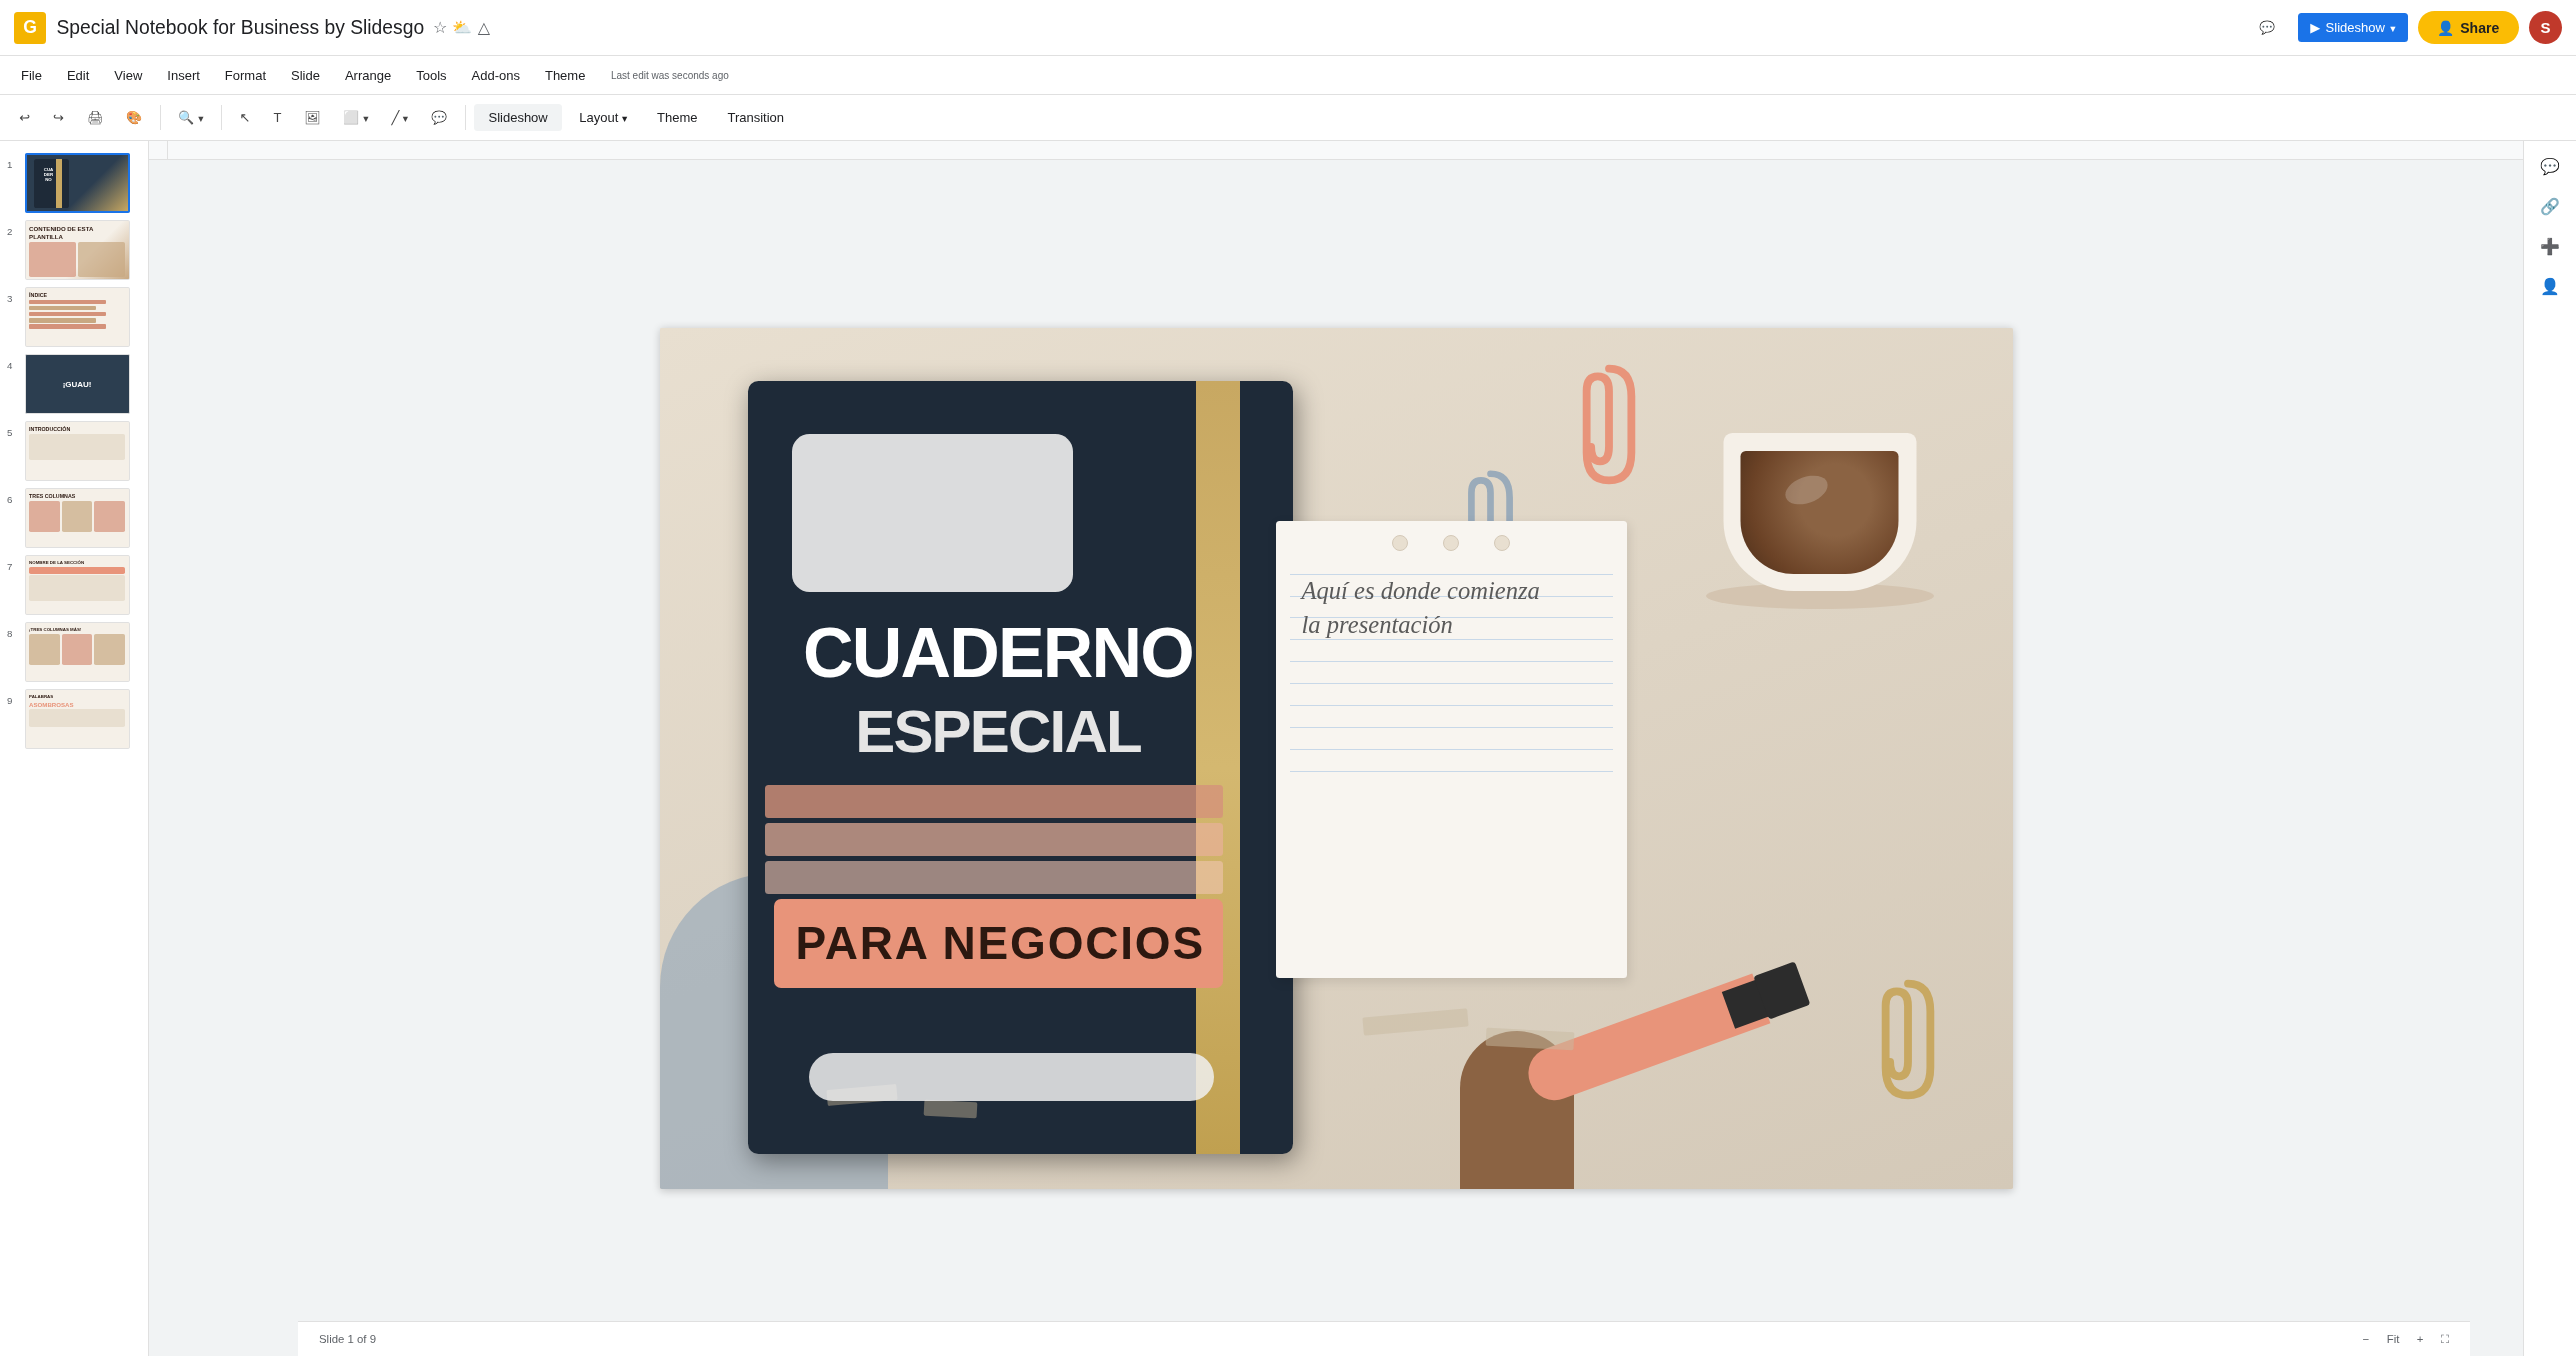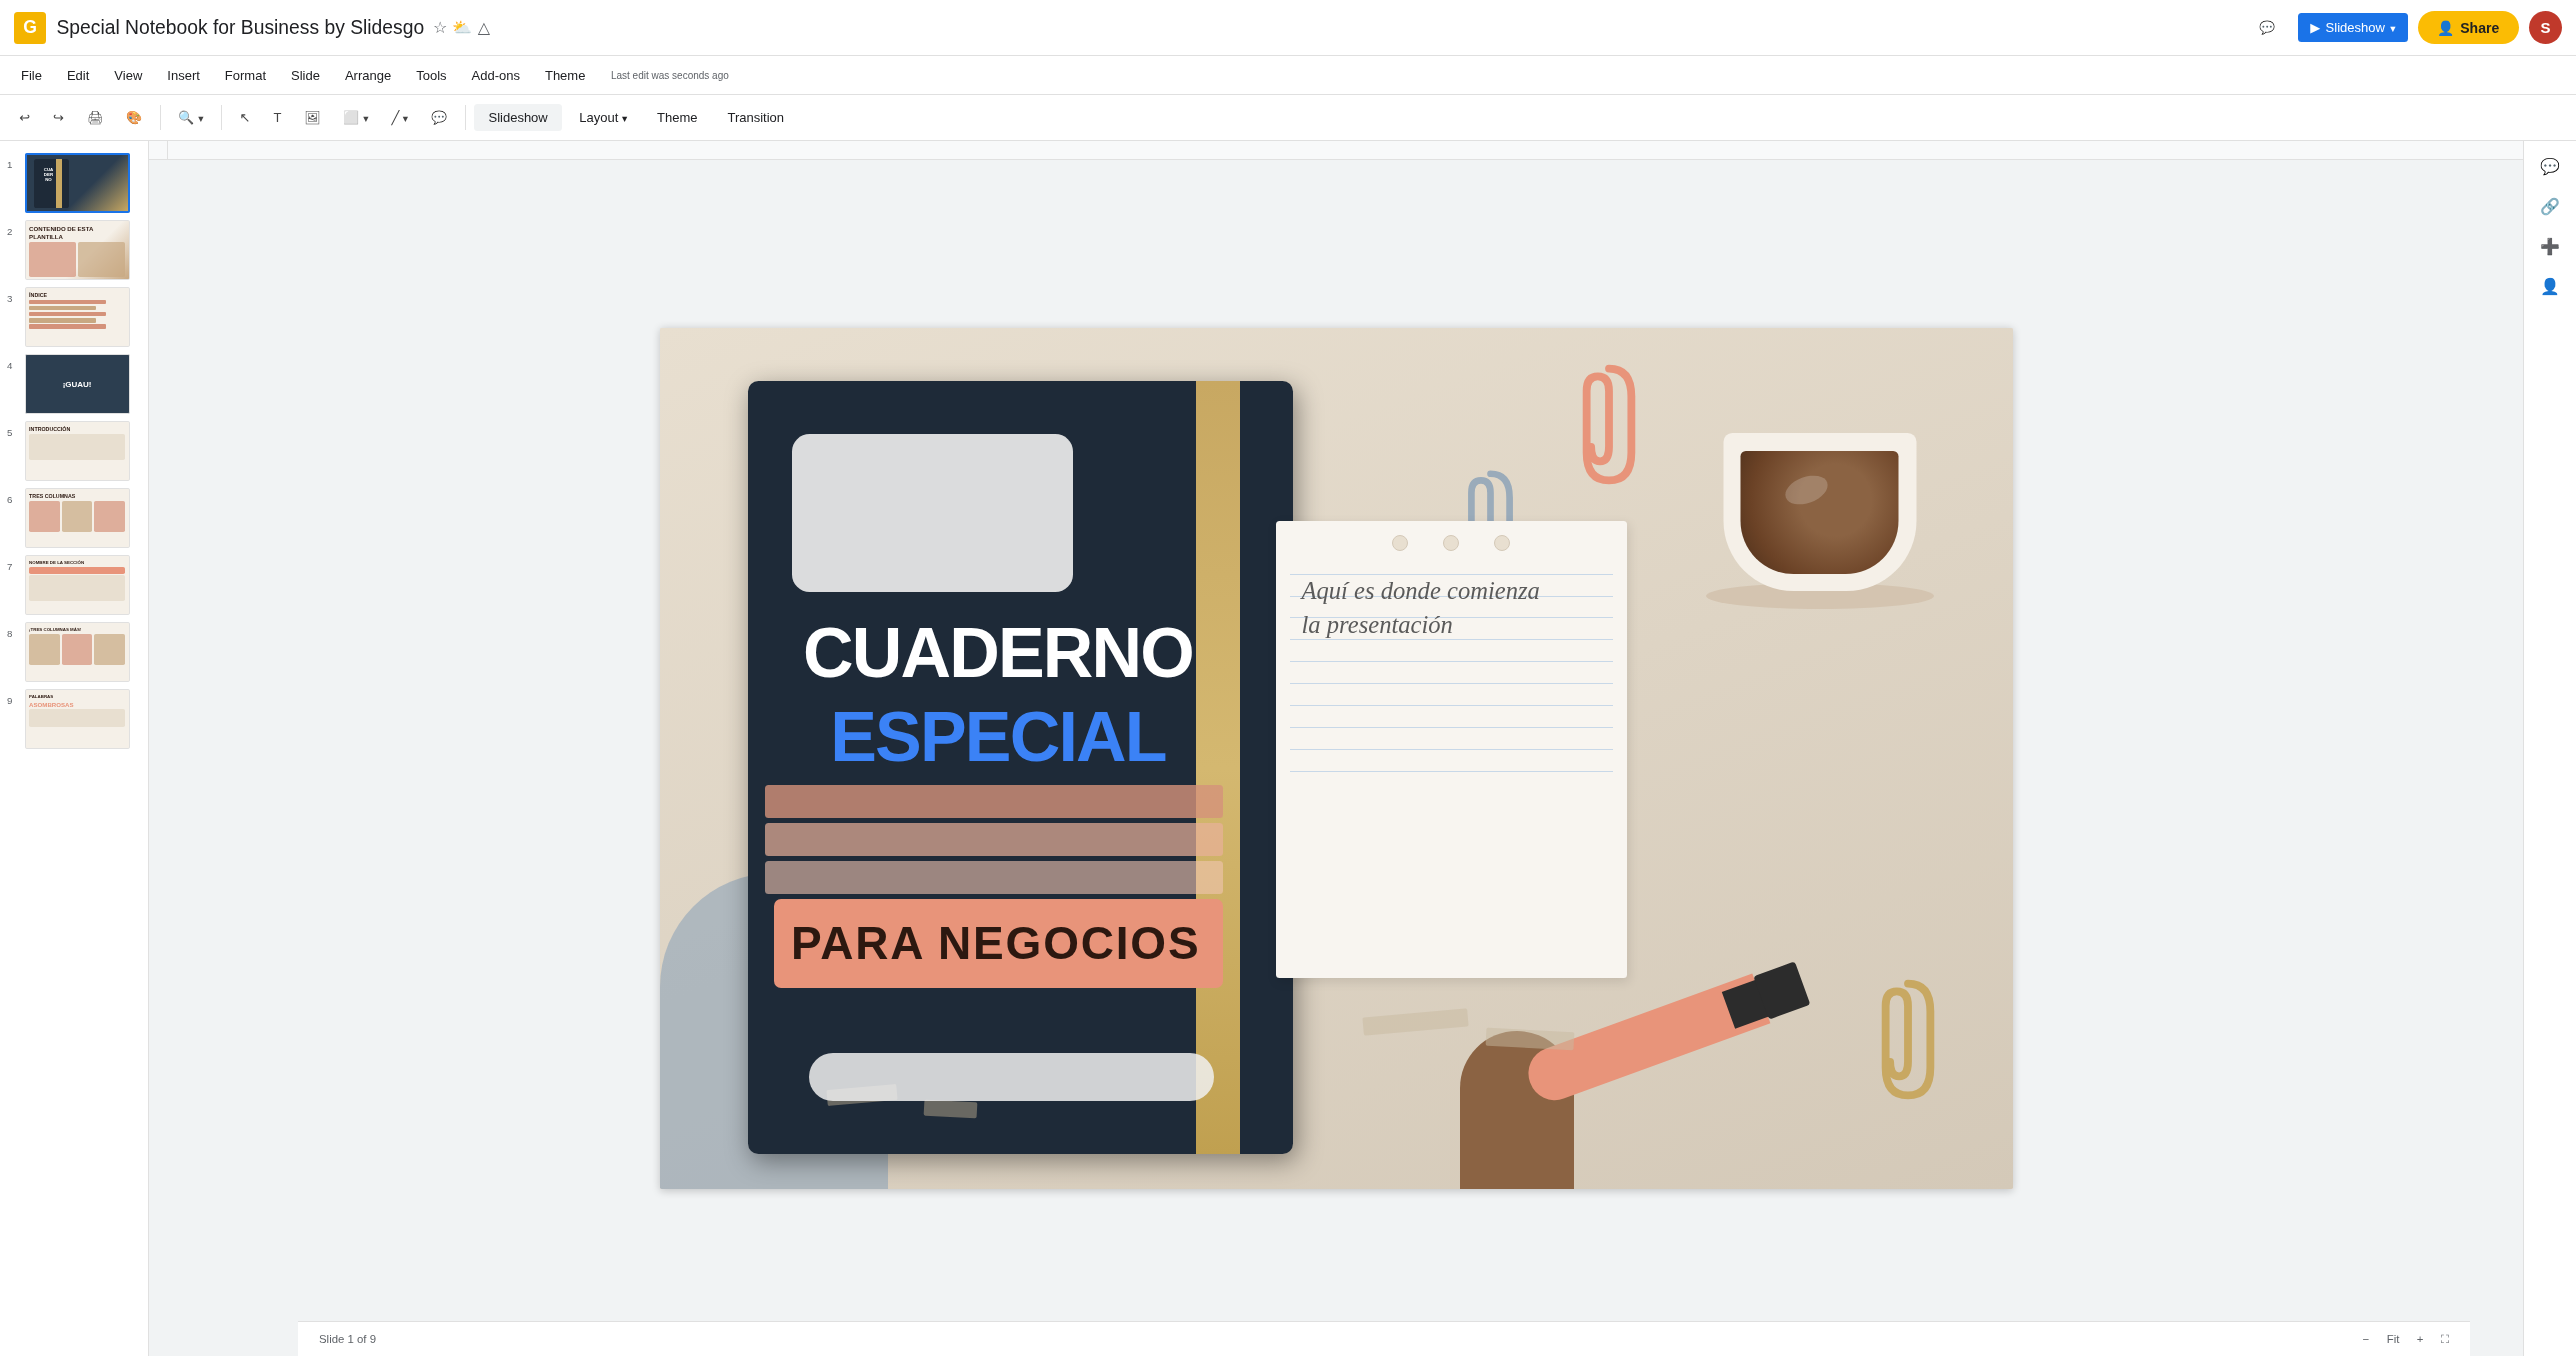--- a/index.html
+++ b/index.html
@@ -333,22 +333,22 @@
       font-size: 70px; font-weight: 900;
       color: #ffffff;
       text-align: center;
       font-family: Arial Black, sans-serif;
       letter-spacing: -1.8px;
       line-height: 1;
     }
     .notebook-title-especial {
       position: absolute;
       top: 316px; left: 26px; right: 70px;
-      font-size: 70px; font-weight: 900;
-      color: #3b82f6;
+      font-size: 60px; font-weight: 900;
+      color: #e5e5e5;
       text-align: center;
       font-family: Arial Black, sans-serif;
       letter-spacing: -1.8px;
     }
     .notebook-stripe-area {
       position: absolute;
       top: 404px; left: 17.6px; right: 70px;
       height: 114px;
     }
     .notebook-stripe {
@@ -359,21 +359,21 @@
     .stripe-salmon { background: #d4927a; opacity: 0.8; }
     .stripe-light { background: #e8b09a; opacity: 0.7; }
     .stripe-lighter { background: #f0c4b0; opacity: 0.6; }
 
     .notebook-para-box {
       position: absolute;
       top: 518px; left: 26px; right: 70px;
       background: #e8947a;
       border-radius: 7px;
       padding: 17.6px 17.6px;
-      text-align: left;
+      text-align: right;
     }
     .notebook-para-text {
       font-size: 46px; font-weight: 900;
       color: #2c1810;
       font-family: Arial Black, sans-serif;
       letter-spacing: 1.8px;
     }
 
     
     .tape-piece {

